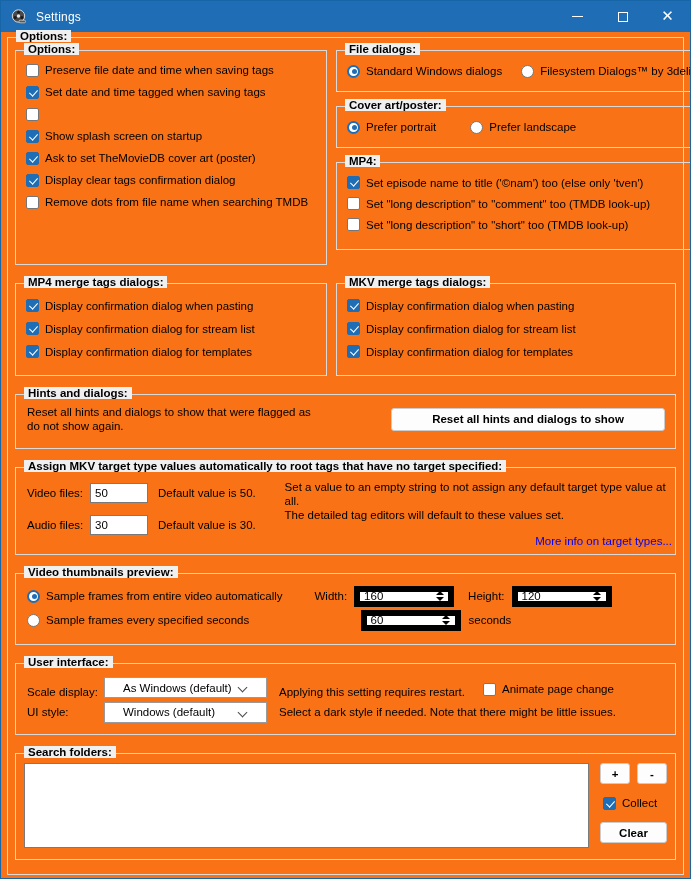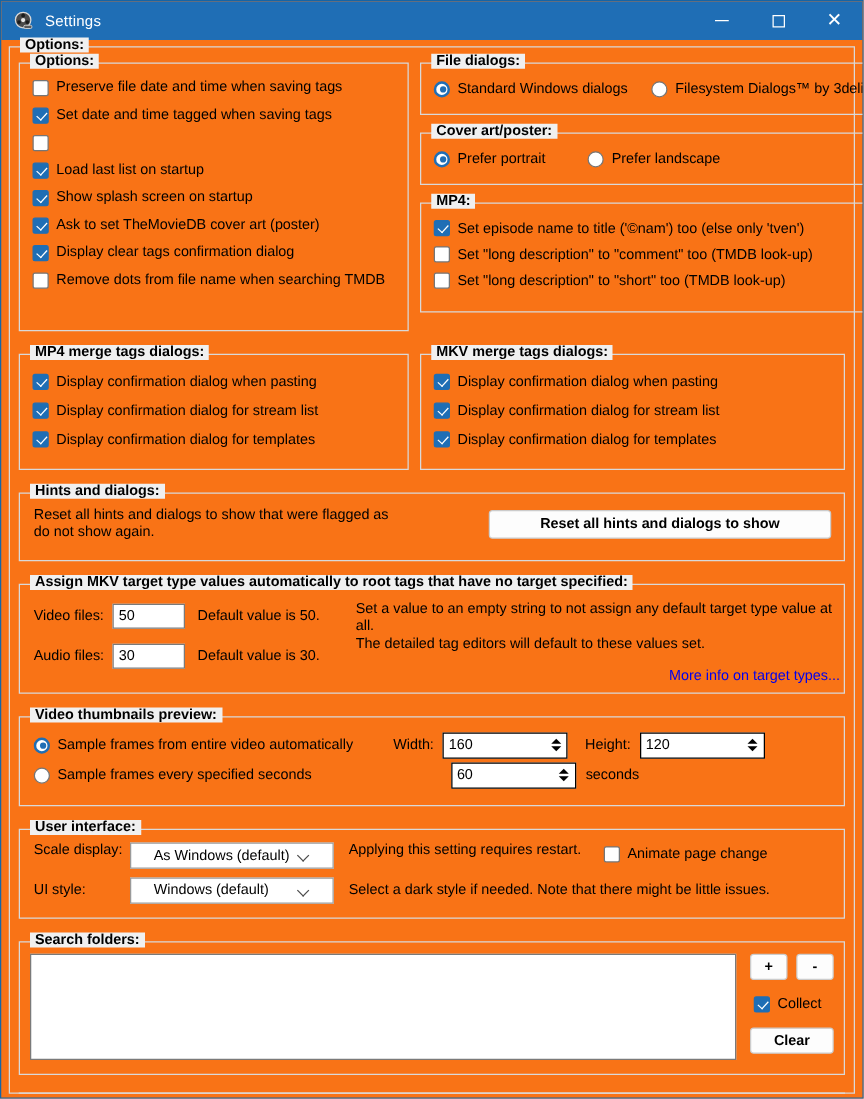--- a/index.html
+++ b/index.html
@@ -148,21 +148,21 @@
     border: 1px solid #7a7a7a;
     background: #fff;
     height: 20px;
     box-sizing: border-box;
     display: flex;
     align-items: center;
     padding: 0 4px;
     font-size: 11.5px;
   }
   .spin {
-    border: 1px solid #000000;
+    border: 6px solid #000000;
     background: #fff;
     height: 21px;
     box-sizing: border-box;
     display: flex;
     align-items: center;
     position: relative;
   }
   .spin .val { padding-left: 4px; flex: 1 1 auto; font-size: 11.5px;}
   .spin .arrows {
     width: 17px;
@@ -271,24 +271,20 @@
               <div class="opt">
                 <span class="cb"></span>
                 <span class="opt-label">Preserve file date and time when saving tags</span>
               </div>
               <div class="opt">
                 <span class="cb on"></span>
                 <span class="opt-label">Set date and time tagged when saving tags</span>
               </div>
               <div class="opt">
                 <span class="cb"></span>
-              </div>
-              <div class="opt">
-                <span class="cb on"></span>
-                <span class="opt-label">Load last list on startup</span>
               </div>
               <div class="opt">
                 <span class="cb on"></span>
                 <span class="opt-label">Show splash screen on startup</span>
               </div>
               <div class="opt">
                 <span class="cb on"></span>
                 <span class="opt-label">Ask to set TheMovieDB cover art (poster)</span>
               </div>
               <div class="opt">
@@ -470,21 +466,21 @@
               </span>
               <span style="margin-left:8px;">seconds</span>
             </div>
           </div>
         </div>
       </div>
 
       <div class="group" style="height:72px; margin-top:18px;">
         <div class="legend">User interface:</div>
         <div style="padding:10px 0 0 11px;">
-          <div style="display:flex; align-items:flex-start; height:24px;">
+          <div style="display:flex; align-items:flex-end; height:24px;">
             <span style="width:77px;">Scale display:</span>
             <span class="combo" style="width:163px;">
               <span class="cval">As Windows (default)</span>
               <span class="chev"></span>
             </span>
             <span style="margin-left:12px;">Applying this setting requires restart.</span>
             <span class="opt" style="margin-left:18px; height:18px;">
               <span class="cb"></span>
               <span class="opt-label">Animate page change</span>
             </span>

